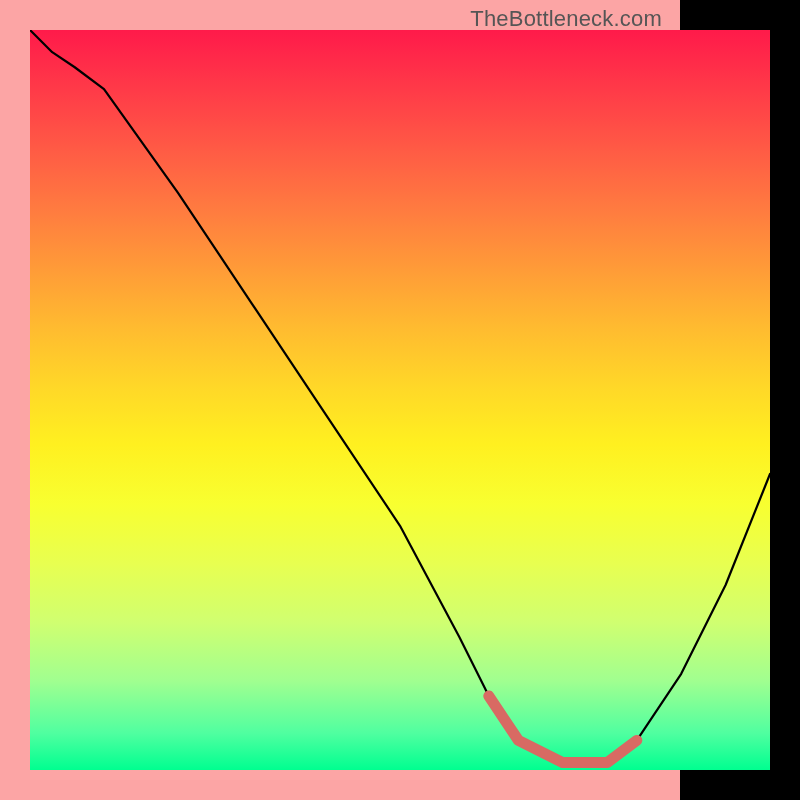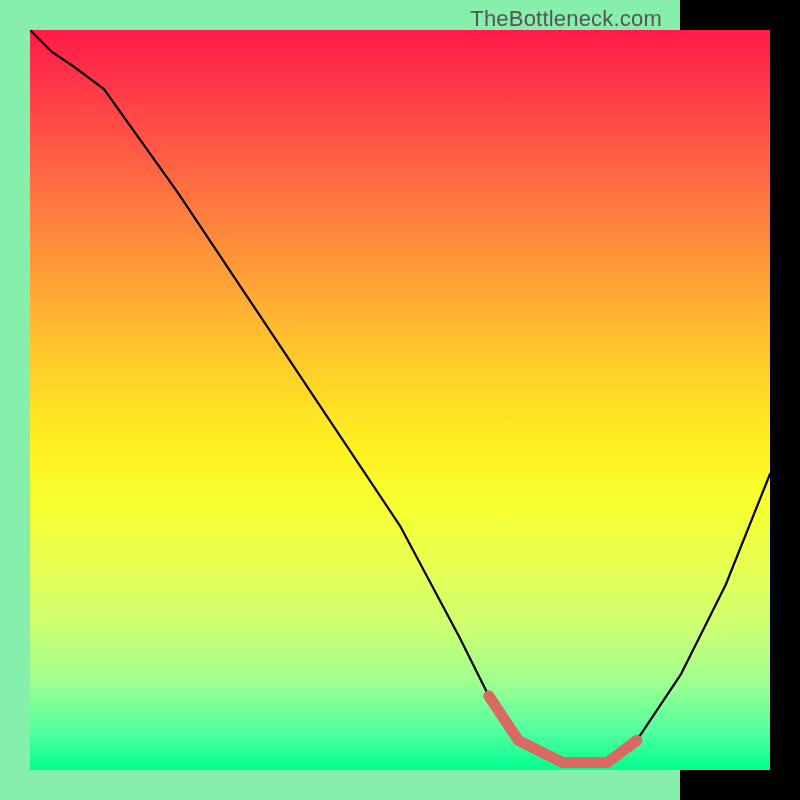--- a/index.html
+++ b/index.html
@@ -7,21 +7,21 @@
     padding: 0;
     width: 800px;
     height: 800px;
     background: #000;
     font-family: Arial, Helvetica, sans-serif;
   }
   .chart-container {
     position: relative;
     width: 680px;
     height: 800px;
-    background: #86efac;
+    background: #fca5a5;
   }
   .plot-area {
     position: absolute;
     left: 30px;
     top: 30px;
     width: 740px;
     height: 740px;
   }
   .gradient-bg {
     position: absolute;

